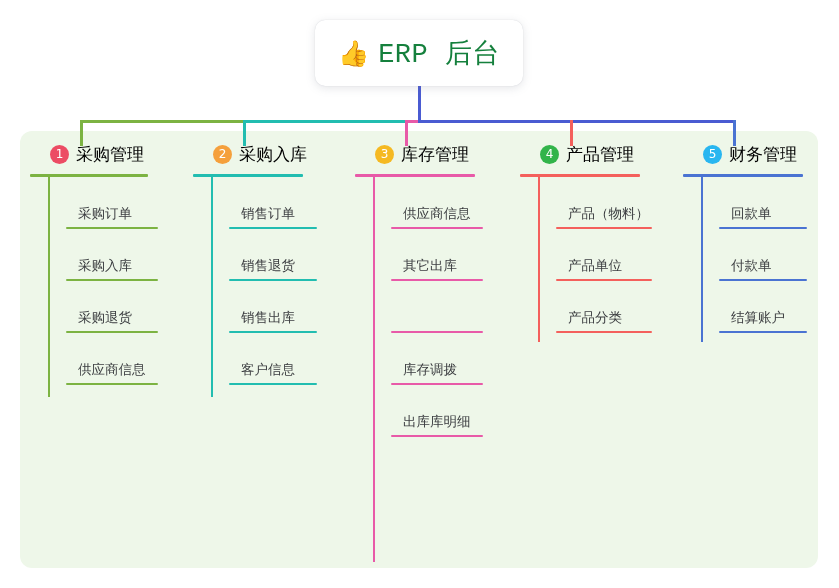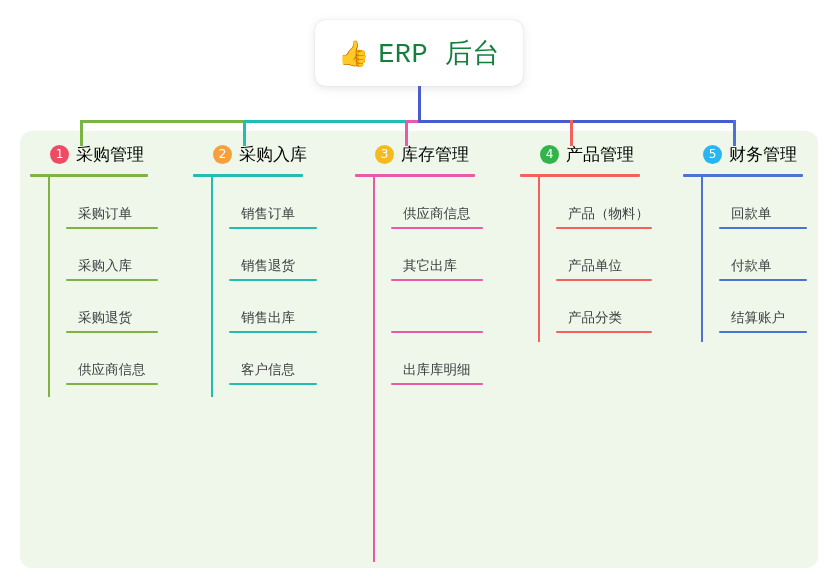--- a/index.html
+++ b/index.html
@@ -222,20 +222,24 @@
             <div class="leaf-underline" style="background: rgb(232, 90, 168); width: 92px;"></div>
           </div>
           <div class="leaf">
             <div class="leaf-label">其它出库</div>
             <div class="leaf-underline" style="background: rgb(232, 90, 168); width: 92px;"></div>
           </div>
           <div class="leaf">
             <div class="leaf-underline" style="background: rgb(232, 90, 168); width: 92px;"></div>
           </div>
           <div class="leaf">
+            <div class="leaf-label">库存调拨</div>
+            <div class="leaf-underline" style="background: rgb(232, 90, 168); width: 92px;"></div>
+          </div>
+          <div class="leaf">
             <div class="leaf-label">出库库明细</div>
             <div class="leaf-underline" style="background: rgb(232, 90, 168); width: 92px;"></div>
           </div>
         </div>
       </div>
       <div class="col" style="left: 520px; width: 155px;">
         <div class="col-head">
           <span class="badge" style="background: rgb(50, 180, 74);">4</span>
           <span class="col-title">产品管理</span>
         </div>

